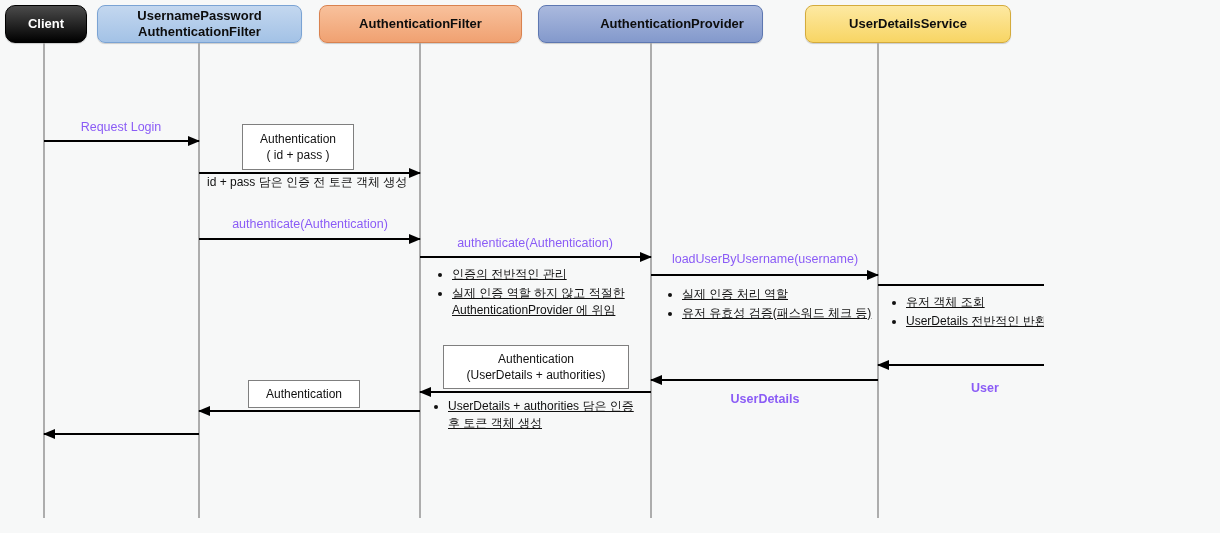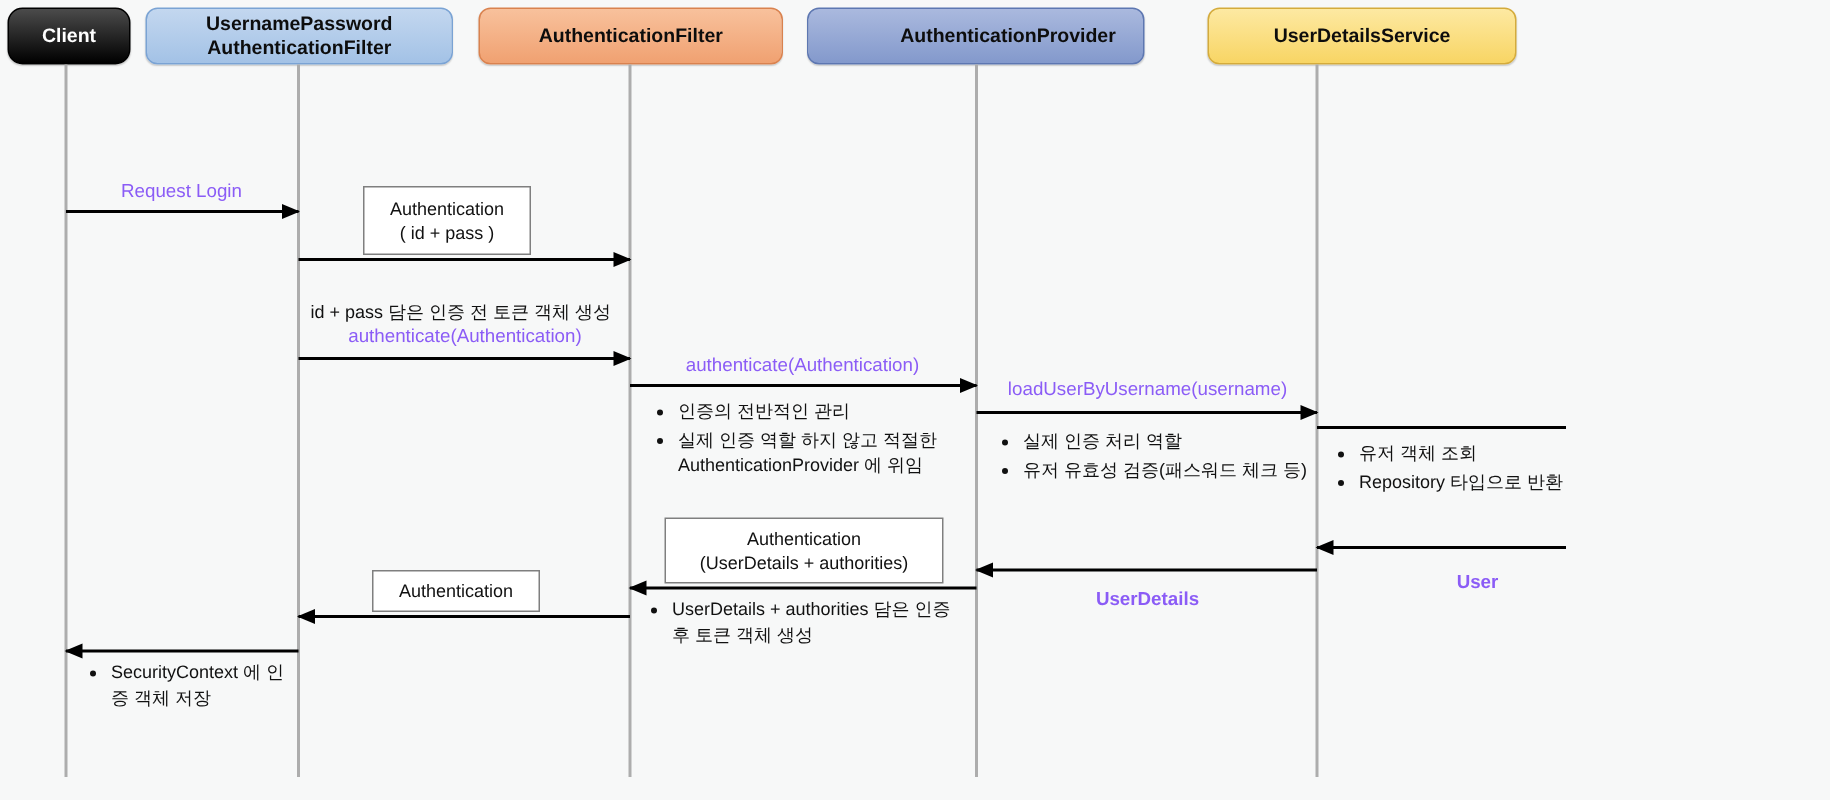--- a/index.html
+++ b/index.html
@@ -35,21 +35,21 @@
   
   .note { position:absolute; background:#fff; border:1px solid #7f7f7f; display:flex; flex-direction:column;
           align-items:center; justify-content:center; font-size:12px; color:#111; text-align:center;
           line-height:1.35; white-space:pre-line; }
 
   
   .ann { position:absolute; font-size:12px; color:#111; white-space:nowrap; }
 
   
   .bullets { position:absolute; font-size:12px; color:#111; line-height:1.4; }
-  .bullets ul { margin:0; padding-left:22px; list-style:disc outside; }
+  .bullets ul { margin:0; padding-left:22px; list-style:disc outside;text-decoration:underline; }
   .bullets li { margin-bottom:2px; }
 </style>
 </head>
 <body>
 
 <div class="stage">
 
   <div class="actor actor-client">Client</div>
   <div class="actor actor-filter">UsernamePassword
 AuthenticationFilter</div>
@@ -63,21 +63,21 @@
   <div class="lifeline" style="left:650px"></div>
   <div class="lifeline" style="left:877px"></div>
   <div class="lifeline" style="left:1089px"></div>
 
   <div class="msg" style="left:46px; top:120px; width:150px">Request Login</div>
   <div class="arrow right" style="left:44px; top:140px; width:155px"></div>
 
   <div class="note" style="left:242px; top:124px; width:112px; height:46px">Authentication
 ( id + pass )</div>
   <div class="arrow right" style="left:199px; top:172px; width:221px"></div>
-  <div class="ann" style="left:207px; top:200px">id + pass 담은 인증 전 토큰 객체 생성</div>
+  <div class="ann" style="left:207px; top:174px">id + pass 담은 인증 전 토큰 객체 생성</div>
 
   <div class="msg" style="left:210px; top:217px; width:200px">authenticate(Authentication)</div>
   <div class="arrow right" style="left:199px; top:238px; width:221px"></div>
 
   <div class="msg" style="left:430px; top:236px; width:210px">authenticate(Authentication)</div>
   <div class="arrow right" style="left:420px; top:256px; width:231px"></div>
   <div class="bullets" style="left:430px; top:266px; width:214px">
     <ul>
       <li>인증의 전반적인 관리</li>
       <li>실제 인증 역할 하지 않고 적절한 AuthenticationProvider 에 위임</li>
@@ -90,21 +90,21 @@
     <ul>
       <li>실제 인증 처리 역할</li>
       <li>유저 유효성 검증(패스워드 체크 등)</li>
     </ul>
   </div>
 
   <div class="arrow right" style="left:878px; top:284px; width:212px"></div>
   <div class="bullets" style="left:884px; top:294px; width:200px">
     <ul>
       <li>유저 객체 조회</li>
-      <li>Repository 타입으로 반환</li>
+      <li>UserDetails 전반적인 반환</li>
     </ul>
   </div>
 
   <div class="arrow left" style="left:878px; top:364px; width:212px"></div>
   <div class="msg bold" style="left:910px; top:381px; width:150px">User</div>
 
   <div class="arrow left" style="left:651px; top:379px; width:227px"></div>
   <div class="msg bold" style="left:680px; top:392px; width:170px">UserDetails</div>
 
   <div class="note" style="left:443px; top:345px; width:186px; height:44px">Authentication
@@ -113,19 +113,14 @@
   <div class="bullets" style="left:426px; top:398px; width:218px">
     <ul>
       <li>UserDetails + authorities 담은 인증 후 토큰 객체 생성</li>
     </ul>
   </div>
 
   <div class="note" style="left:248px; top:380px; width:112px; height:28px">Authentication</div>
   <div class="arrow left" style="left:199px; top:410px; width:221px"></div>
 
   <div class="arrow left" style="left:44px; top:433px; width:155px"></div>
-  <div class="bullets" style="left:52px; top:440px; width:140px">
-    <ul>
-      <li>SecurityContext 에 인증 객체 저장</li>
-    </ul>
-  </div>
 
 </div>
 
 </body></html>

